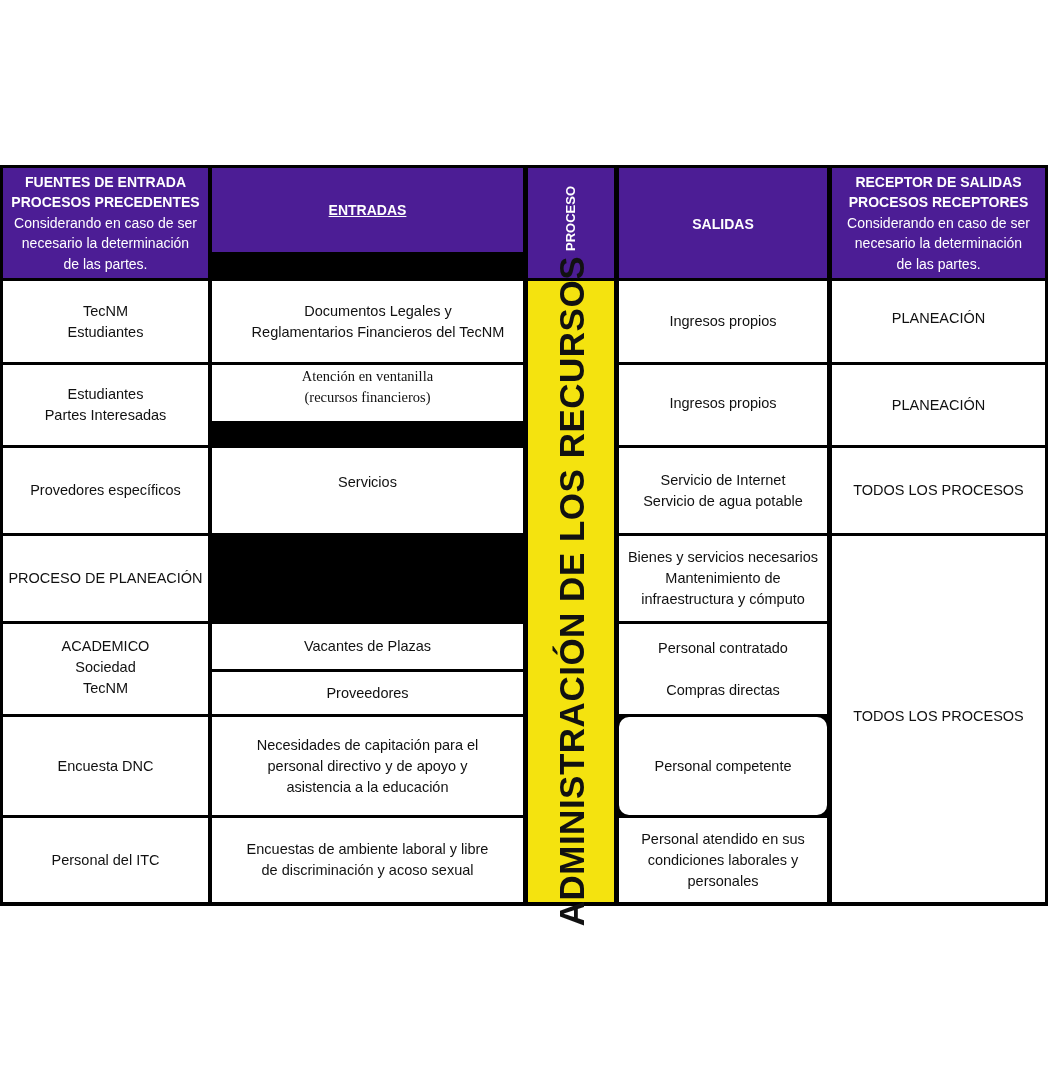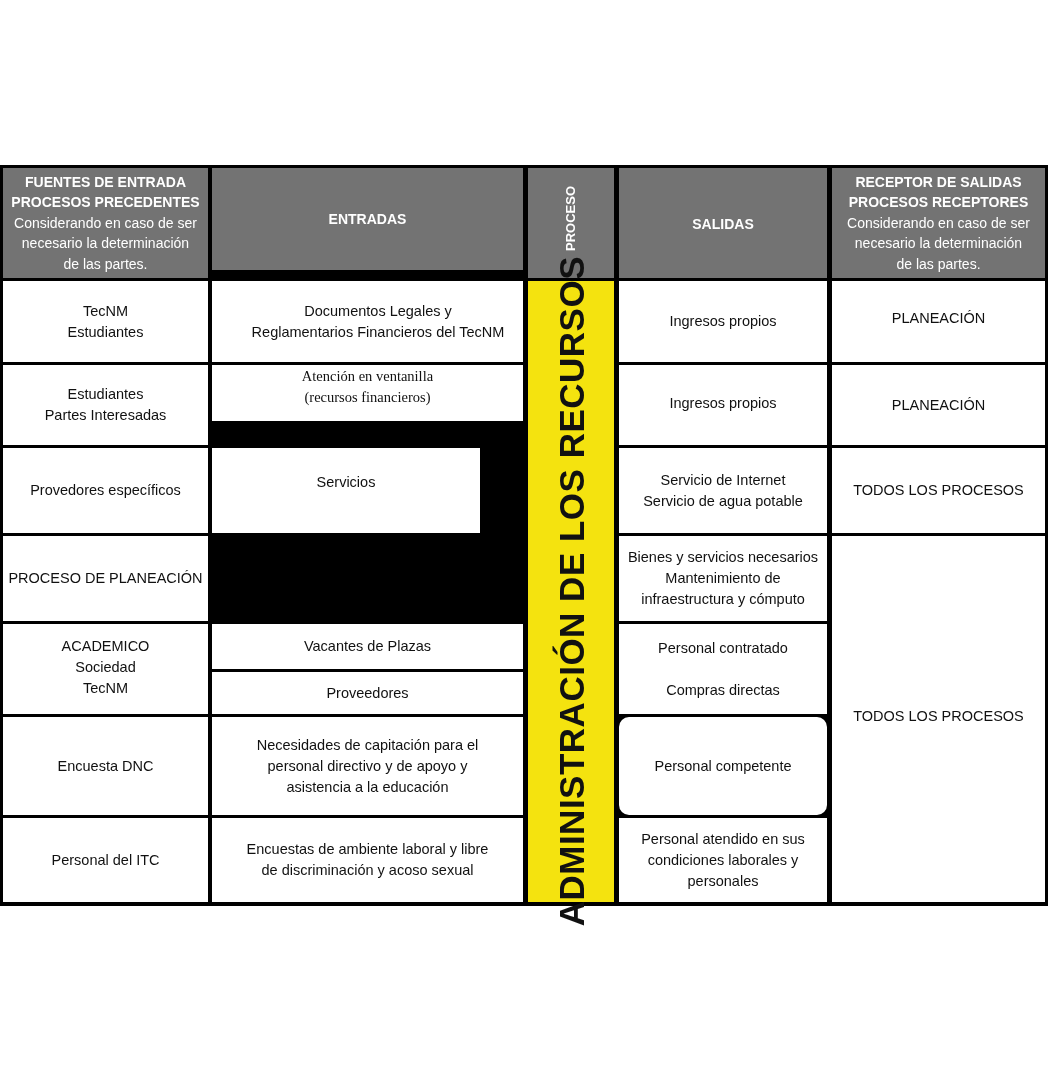--- a/index.html
+++ b/index.html
@@ -2,21 +2,21 @@
 <html><head>
   <meta charset="utf-8">
   <style>
     html, body { margin: 0; padding: 0; background: #ffffff; }
     body { width: 1048px; height: 1081px; position: relative; overflow: hidden;
            font-family: "Liberation Sans", "DejaVu Sans", sans-serif; }
     .table { position: absolute; left: 0; top: 165px; width: 1048px; height: 741px; background: #000000; }
     .cell { position: absolute; box-sizing: border-box; display: flex; align-items: center; justify-content: center;
             text-align: center; font-size: 14.5px; line-height: 21px; color: #111111; background: #ffffff;
             white-space: pre-line; padding: 2px 4px; }
-    .hdr { background: #737373; color: #ffffff; font-weight: bold; font-size: 14px; line-height: 20.5px; }
+    .hdr { background: #4c1d95; color: #ffffff; font-weight: bold; font-size: 14px; line-height: 20.5px; }
     .hdr .norm { font-weight: normal; }
     .hdr-stack { display: flex; flex-direction: column; align-items: center; }
     .vert { writing-mode: vertical-rl; transform: rotate(180deg); }
     .proc-band { background: #f4e30f; }
     .proc-text { writing-mode: vertical-rl; transform: rotate(180deg); font-weight: bold; font-size: 35px;
                  letter-spacing: 0.5px; color: #111111; white-space: nowrap; }
     .proc-hdr-text { font-size: 13px; font-weight: bold; }
   </style>
 </head>
 <body>
@@ -25,21 +25,21 @@
 
   <div class="cell hdr" style="left:3px; top:3px; width:205px; height:110px;">
     <div class="hdr-stack">
       <span>FUENTES DE ENTRADA</span>
       <span>PROCESOS PRECEDENTES</span>
       <span class="norm" style="white-space:pre-line;">Considerando en caso de ser
 necesario la determinación
 de las partes.</span>
     </div>
   </div>
-  <div class="cell hdr" style="left:212px; top:3px; width:311px; height:102px;">
+  <div class="cell hdr" style="left:212px; top:3px; width:311px; height:84px;text-decoration:underline;">
     <span>ENTRADAS</span>
   </div>
   <div class="cell hdr" style="left:528px; top:3px; width:86px; height:110px; padding-bottom:10px;">
     <span class="vert proc-hdr-text">PROCESO</span>
   </div>
   <div class="cell hdr" style="left:619px; top:3px; width:208px; height:110px; padding-bottom:0;">
     <span>SALIDAS</span>
   </div>
   <div class="cell hdr" style="left:832px; top:3px; width:213px; height:110px;">
     <div class="hdr-stack">
@@ -60,21 +60,21 @@
   <div class="cell" style="left:3px; top:459px; width:205px; height:90px; align-items:flex-start; padding-top:12px;">ACADEMICO
 Sociedad
 TecNM</div>
   <div class="cell" style="left:3px; top:552px; width:205px; height:98px;">Encuesta DNC</div>
   <div class="cell" style="left:3px; top:653px; width:205px; height:84px;">Personal del ITC</div>
 
   <div class="cell" style="left:212px; top:116px; width:311px; height:81px;padding-left:25px;">Documentos Legales y
 Reglamentarios Financieros del TecNM</div>
   <div class="cell" style="left:212px; top:200px; width:311px; height:56px; padding-bottom:14px;font-family:Liberation Serif, serif;">Atención en ventanilla
 (recursos financieros)</div>
-  <div class="cell" style="left:212px; top:283px; width:268px; height:85px; padding-bottom:18px;">Servicios</div>
+  <div class="cell" style="left:212px; top:283px; width:311px; height:85px; padding-bottom:18px;">Servicios</div>
   <div class="cell" style="left:212px; top:459px; width:311px; height:45px;">Vacantes de Plazas</div>
   <div class="cell" style="left:212px; top:507px; width:311px; height:42px;">Proveedores</div>
   <div class="cell" style="left:212px; top:552px; width:311px; height:98px;">Necesidades de capitación para el
 personal directivo y de apoyo y
 asistencia a la educación</div>
   <div class="cell" style="left:212px; top:653px; width:311px; height:84px;">Encuestas de ambiente laboral y libre
 de discriminación y acoso sexual</div>
 
   <div class="cell proc-band" style="left:528px; top:116px; width:86px; height:621px;">
     <span class="proc-text">ADMINISTRACIÓN DE LOS RECURSOS</span>

